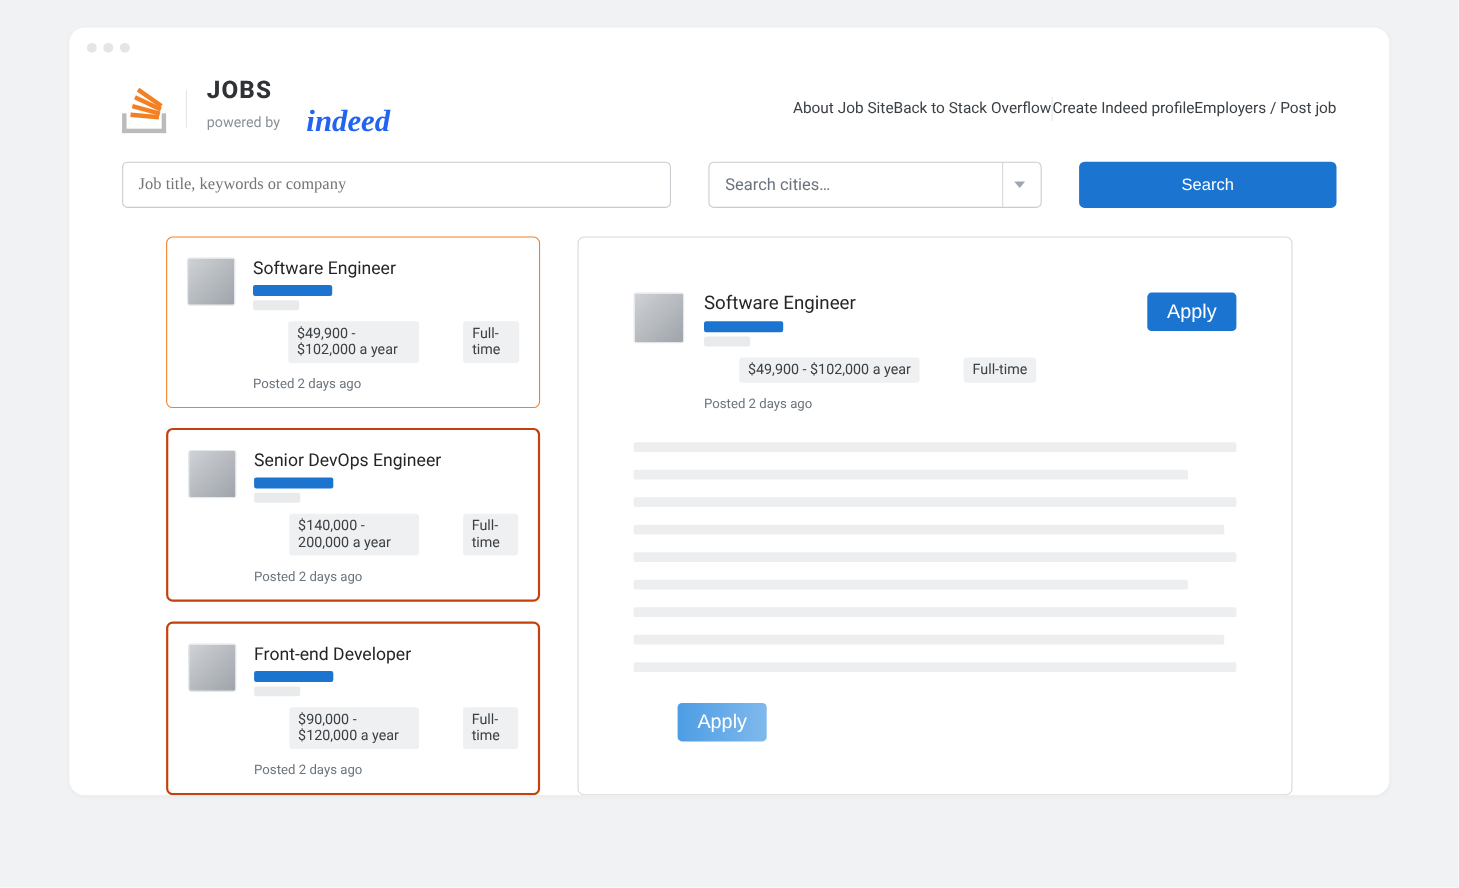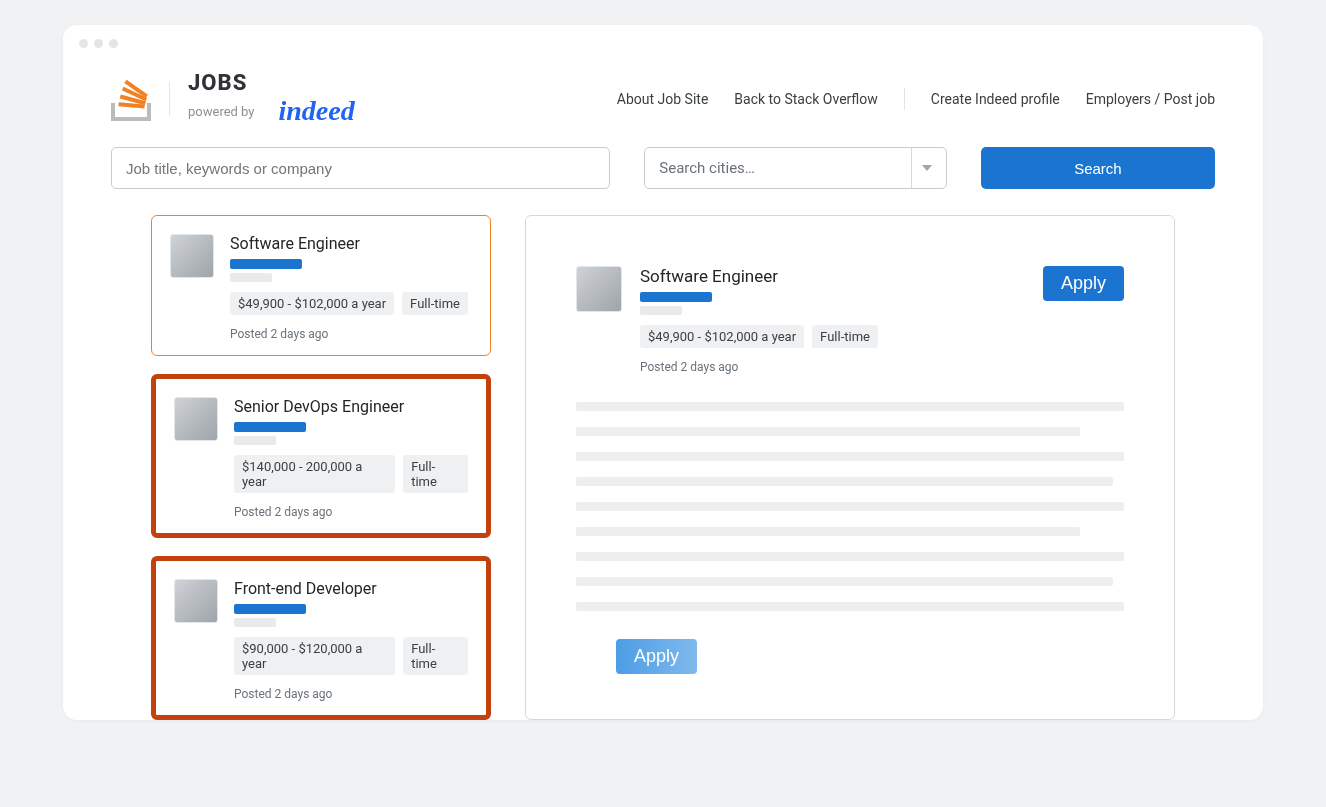--- a/index.html
+++ b/index.html
@@ -61,39 +61,39 @@
   .so-bar:nth-child(4){ transform: rotate(5deg) translate(4px,4px); }
   .brand-divider { width:1px; height:34px; background:#e3e6e8; }
   .brand-text {  }
   .brand-jobs { font-weight:800; letter-spacing:1px; font-size:22px; color:#2f3337; }
   .brand-powered { font-size:13px; color:#8a9299; display:flex; align-items:center; gap:24px;}
   .indeed {
     color:#2164f4; font-weight:700; font-style:italic; font-size:28px;
     font-family: Georgia, serif;
     position: relative;
   }
-  .nav { display:flex; align-items:center; gap:26px; font-size:14px; color:#3b4045;}
+  .nav { display:flex; align-items:center; font-size:14px; color:#3b4045;}
   .nav-divider { width:1px; height:22px; background:#e3e6e8; margin:0 0px;}
   .nav a { color:#3b4045; text-decoration:none; cursor:pointer;}
   .search-row {
     display:flex;
     gap:34px;
     padding: 0 48px 26px;
     align-items:center;
   }
   .input, .select {
     border:1px solid #c8ccd0;
     border-radius:5px;
     height:42px;
     font-size:15px;
     color:#6a737c;
     padding:0 14px;
     background:#fff;
   }
-  .input { width: 519px; }
+  .input { width: 519px; font-family: Liberation Serif, serif; }
   .select {
     width:314px;
     display:flex;
     align-items:center;
     justify-content:space-between;
     cursor:pointer;
   }
   .select-arrow {
     border-left:1px solid #d6d9dc;
     padding-left:10px;
@@ -125,21 +125,21 @@
     padding:0 88px 0 88px;
   }
   .job-list {
     width:340px;
     display:flex;
     flex-direction:column;
     gap:18px;
     flex-shrink:0;
   }
   .card {
-    border:5px solid #c2410c;
+    border:2px solid #c2410c;
     border-radius:6px;
     padding:18px 18px 14px;
     display:flex;
     gap:16px;
     cursor:pointer;
     background:#fff;
   }
   .card.selected {
     border:1.5px solid #f48024;
   }
@@ -154,20 +154,21 @@
   .job-title { font-size:16px; color:#232629; margin-bottom:6px;}
   .bar-blue { height:10px; width:72px; background:#1b75d0; border-radius:2px; margin-bottom:4px;}
   .bar-grey { height:9px; width:42px; background:#e8eaec; border-radius:2px; margin-bottom:10px;}
   .tags { display:flex; gap:8px; margin-bottom:12px;}
   .tag {
     background:#eff0f1;
     color:#3b4045;
     font-size:13px;
     padding:4px 8px;
     border-radius:3px;
+    margin-left:32px;
   }
   .posted { font-size:12px; color:#6a737c;}
 
   .detail-panel {
     flex:1;
     border:1px solid #d6d9dc;
     border-radius:6px;
     padding:50px 50px 30px;
     min-height:470px;
   }

